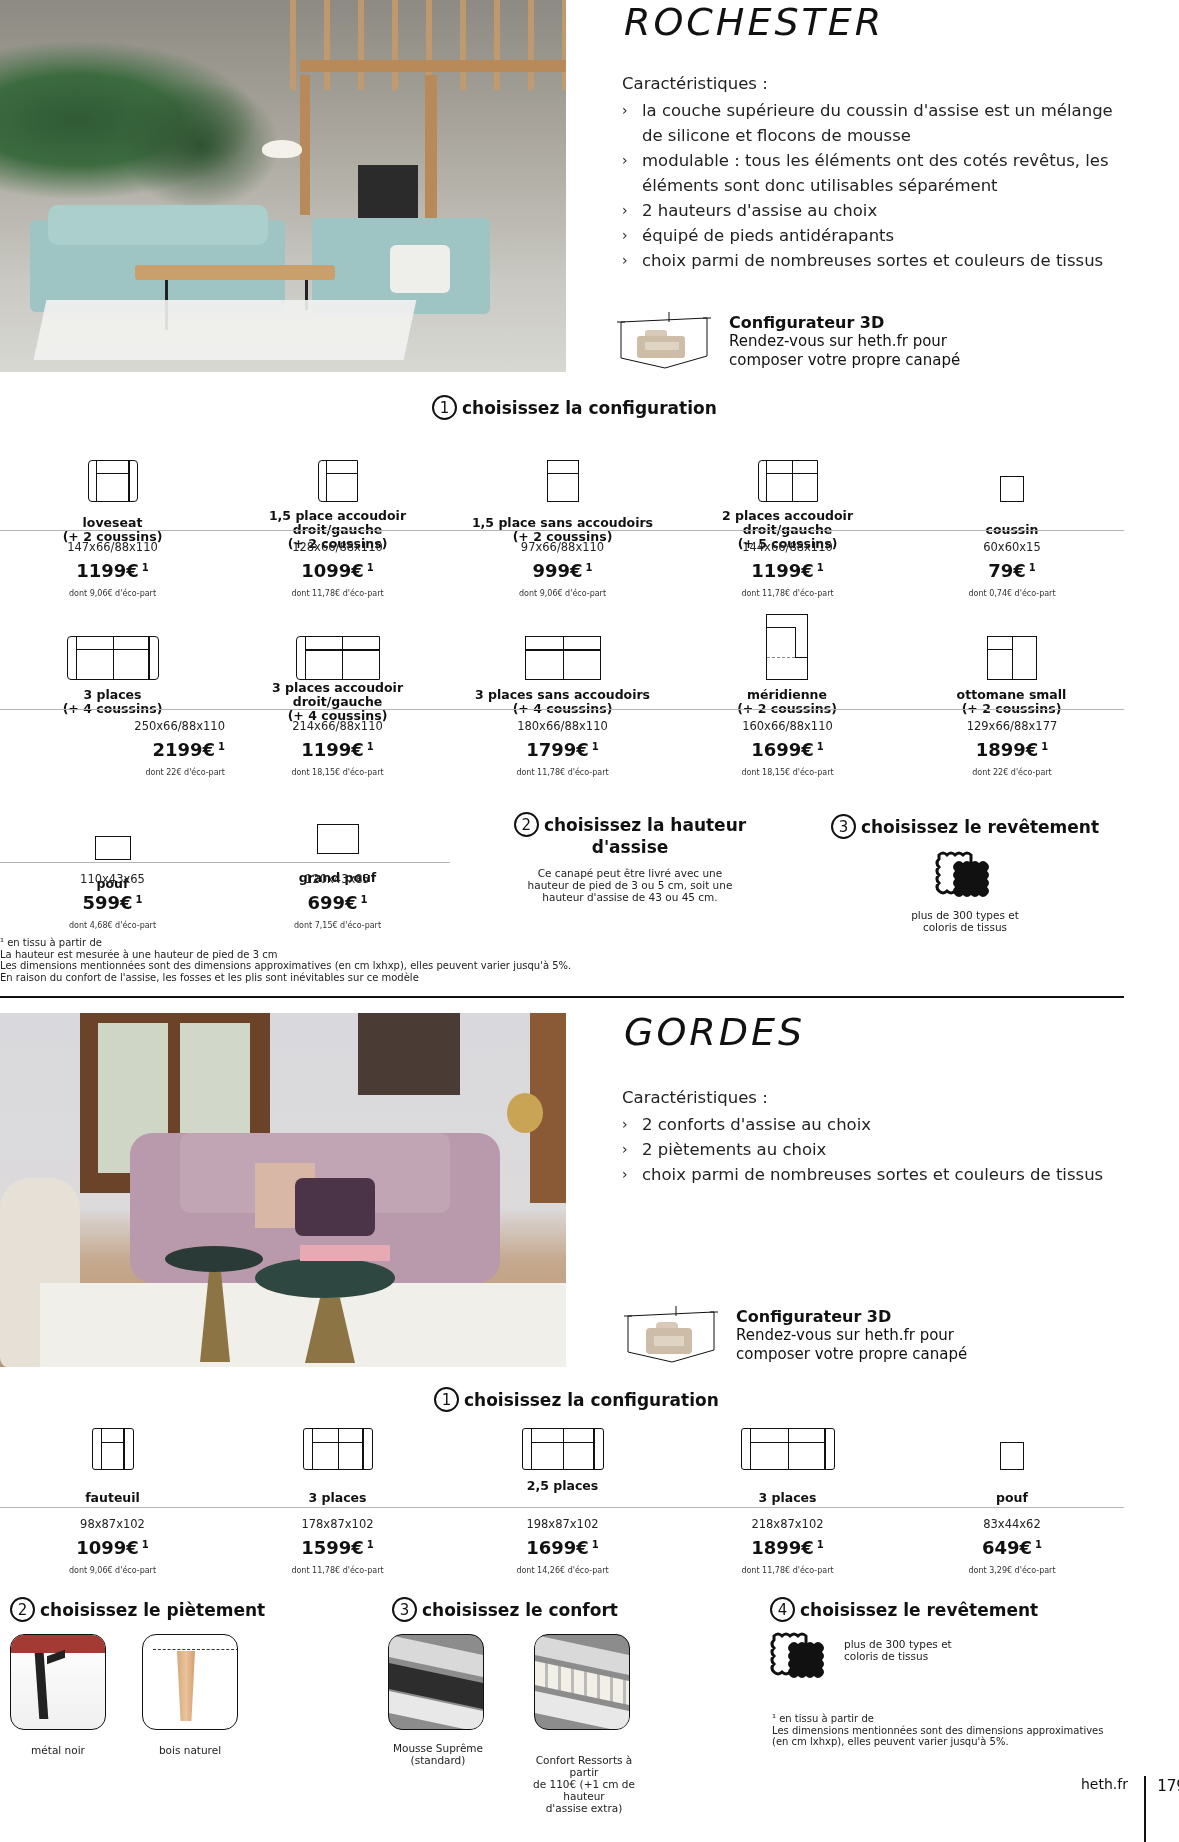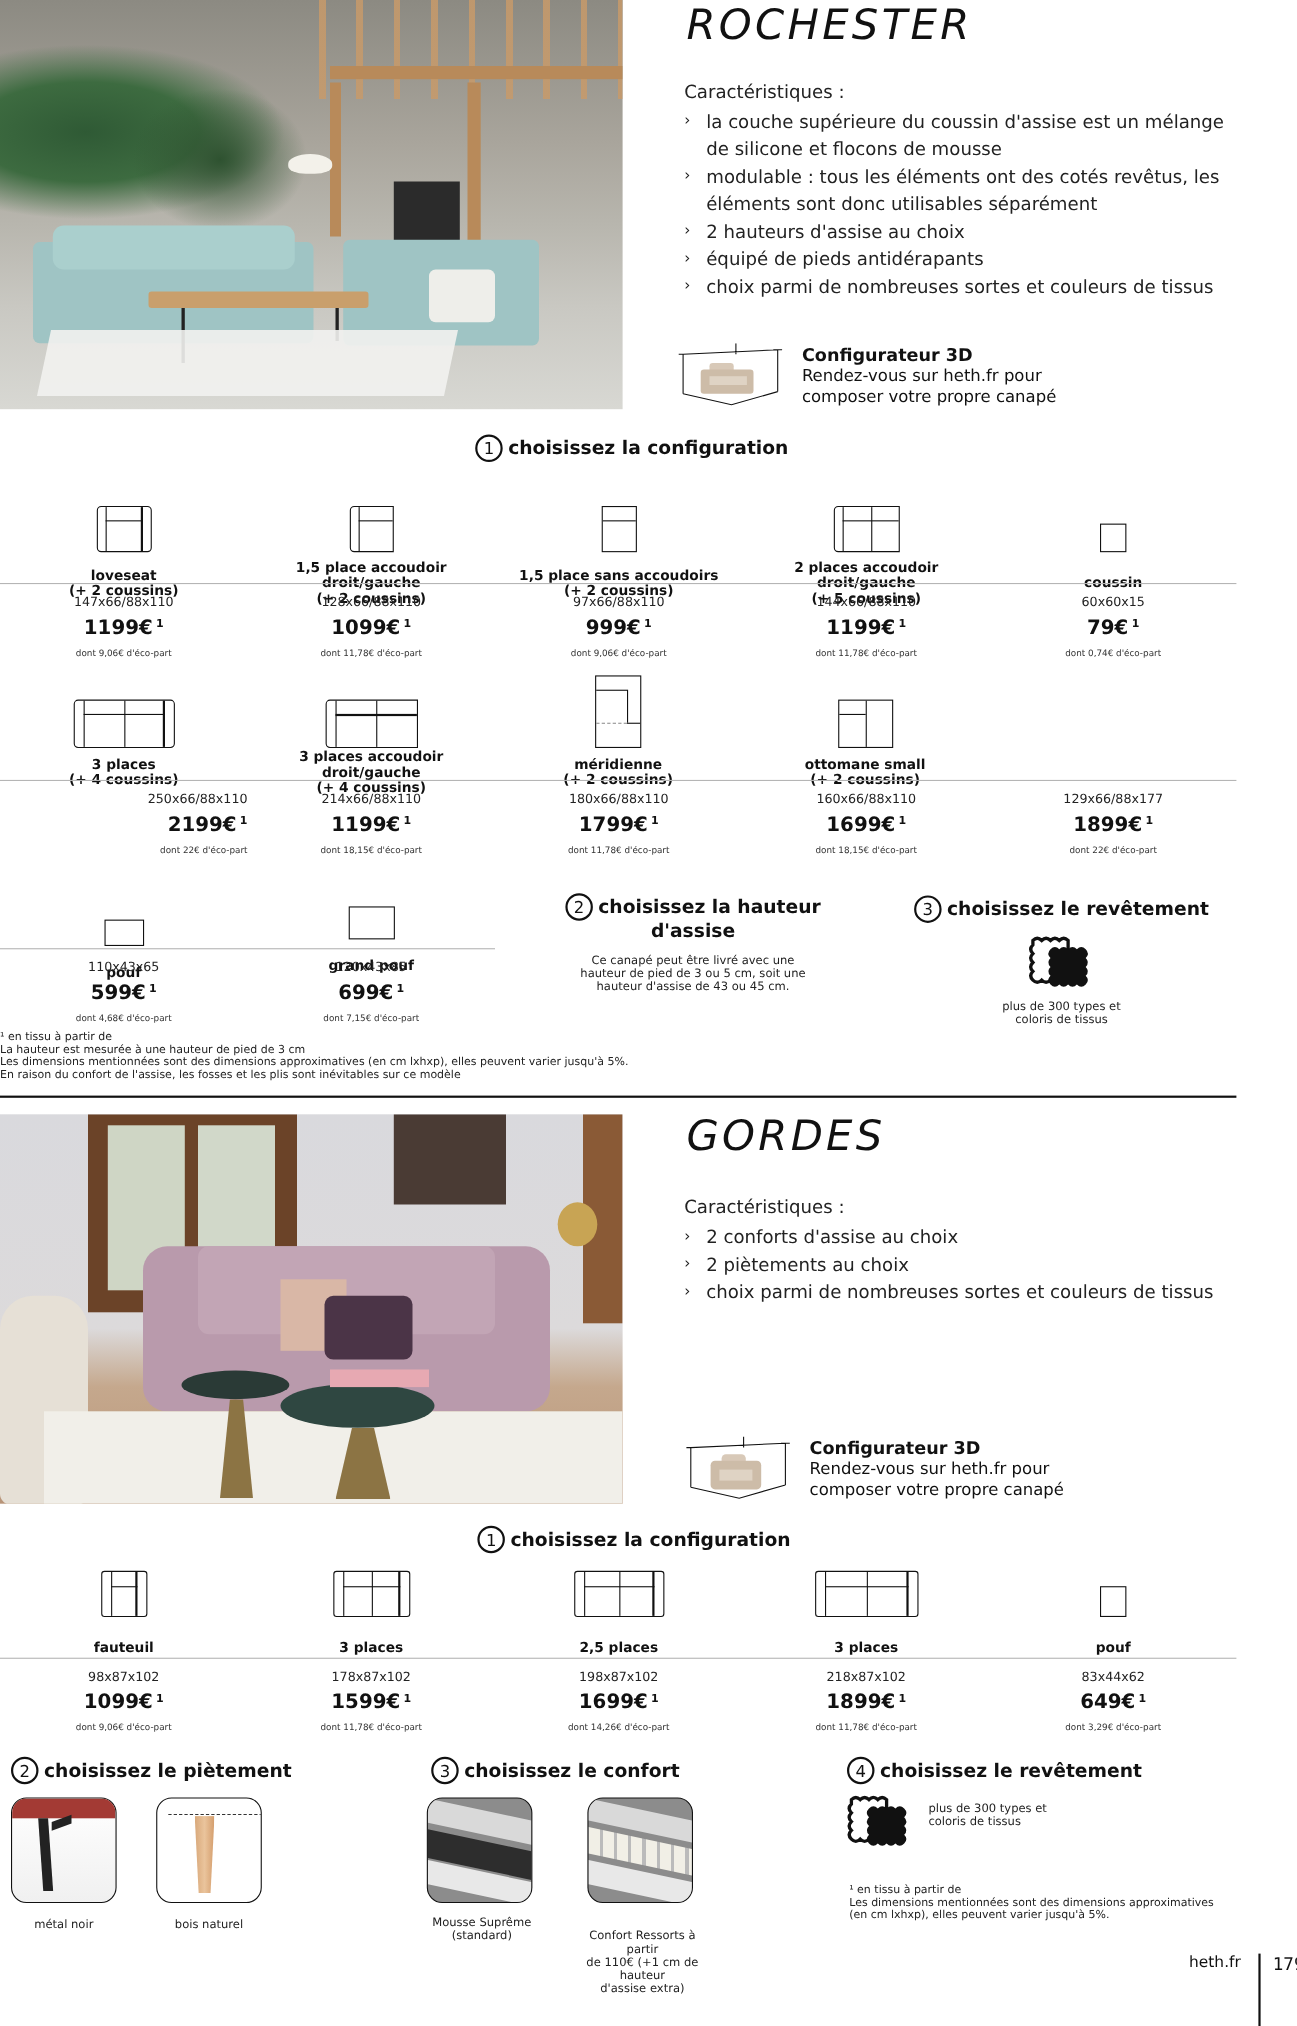--- a/index.html
+++ b/index.html
@@ -204,20 +204,32 @@
       <div class="seg" style="left:8px;top:0;width:1.3px;height:100%"></div>
           <div class="seg" style="left:45px;top:0;width:1.3px;height:100%"></div>
           <div class="seg" style="left:8px;right:0;top:12px;height:2px"></div>
         </div>
       </div>
     <div class="label" style="margin-top:6px">
         <span>3 places accoudoir droit/gauche</span>
         <span>(+ 4 coussins)</span>
       </div>
   </div>
+  <div class="cell" style="width:225px;">
+    <div class="shape-wrap">
+        <div class="shape" style="width:76px;height:44px;">
+      <div class="seg" style="left:37px;top:0;width:1.3px;height:100%"></div>
+          <div class="seg" style="left:0;right:0;top:12px;height:2px"></div>
+        </div>
+      </div>
+    <div class="label" style="margin-top:6px">
+        <span>3 places sans accoudoirs</span>
+        <span>(+ 4 coussins)</span>
+      </div>
+  </div>
   <div class="cell" style="width:224px;">
     <div class="shape-wrap">
         <div class="shape" style="width:42px;height:66px;">
       <div class="seg" style="left:0;width:28px;top:12px;height:1.3px"></div>
           <div class="seg" style="left:28px;top:12px;width:1.3px;height:30px"></div>
           <div class="seg" style="left:0;width:28px;top:42px;height:0;border-top:1px dashed #888;background:none"></div>
           <div class="seg" style="left:28px;right:0;top:42px;height:1.3px"></div>
         </div>
       </div>
     <div class="label" style="margin-top:6px">
@@ -415,21 +427,21 @@
   </div>
   <div class="cell" style="width:225px;">
     <div class="shape-wrap" style="height:50px">
         <div class="shape" style="width:82px;height:42px;border-radius:3px;">
       <div class="seg" style="left:8px;top:0;width:1.3px;height:100%"></div>
           <div class="seg" style="right:8px;top:0;width:1.3px;height:100%"></div>
           <div class="seg" style="left:40px;top:0;width:1.3px;height:100%"></div>
           <div class="seg" style="left:8px;right:8px;top:13px;height:1.3px"></div>
         </div>
       </div>
-    <div class="label" style="margin-top:12px">
+    <div class="label" style="margin-top:0">
         <span>2,5 places</span>
       </div>
   </div>
   <div class="cell" style="width:225px;">
     <div class="shape-wrap" style="height:50px">
         <div class="shape" style="width:94px;height:42px;border-radius:3px;">
       <div class="seg" style="left:8px;top:0;width:1.3px;height:100%"></div>
           <div class="seg" style="right:8px;top:0;width:2px;height:100%"></div>
           <div class="seg" style="left:46px;top:0;width:1.3px;height:100%"></div>
           <div class="seg" style="left:8px;right:8px;top:13px;height:1.3px"></div>

